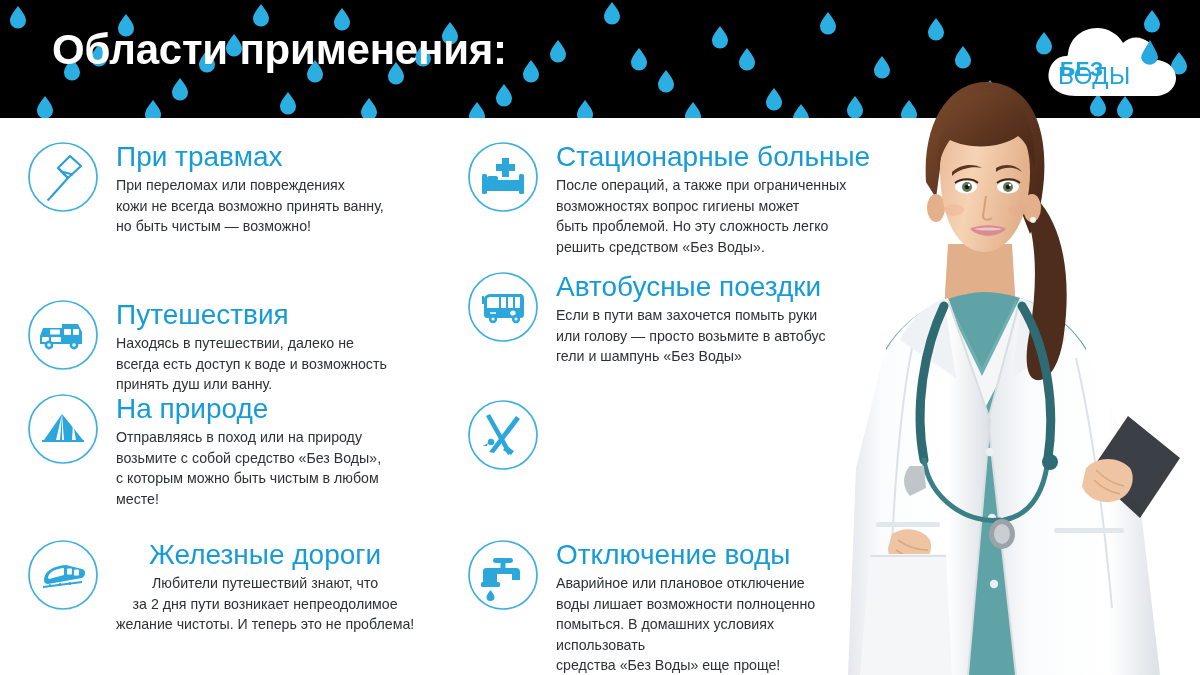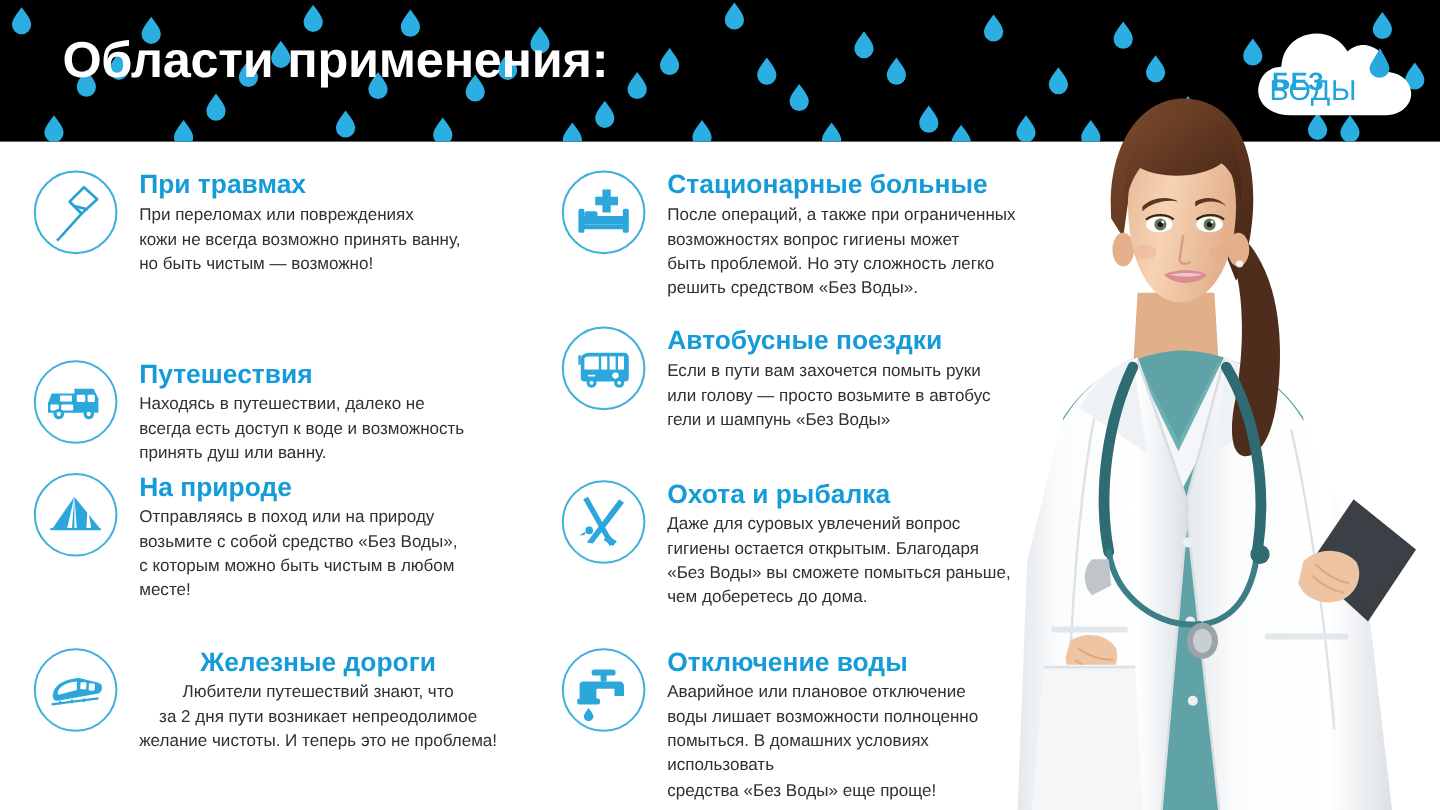--- a/index.html
+++ b/index.html
@@ -113,22 +113,22 @@
     flex: 0 0 auto;
     width: 74px;
     height: 74px;
     margin-right: 16px;
   }
   .icon-wrap svg { display: block; }
 
   .item-body { flex: 1 1 auto; padding-top: 2px; }
 
   .item-title {
-    font-size: 22px;
-    font-weight: bold;
+    font-size: 28px;
+    font-weight: normal;
     color: #169BD9;
     line-height: 1.05;
     margin-bottom: 4px;
     white-space: nowrap;
   }
 
   .item-desc {
     font-size: 14.2px;
     line-height: 1.44;
     color: #2E3133;
@@ -487,27 +487,20 @@
           <circle cx="37" cy="37" r="34" fill="none" stroke="#3FB0DD" stroke-width="1.7"></circle>
           <g fill="#2BA7DC">
             <path d="M50 18 L54 21 L28 55 L23 54 Z"></path>
             <path d="M20 18 L24 16 L42 48 L47 54 L42 57 L38 50 Z"></path>
             <path d="M40 48 L48 53 L45 57 L37 52 Z"></path>
             <circle cx="25" cy="44" r="3.2"></circle>
             <path d="M22 45 L17 48 L21 48 Z"></path>
           </g>
         </svg>
       </div>
-      <div class="item-body">
-        <div class="item-title">Охота и рыбалка</div>
-        <div class="item-desc">Даже для суровых увлечений вопрос
-гигиены остается открытым. Благодаря
-«Без Воды» вы сможете помыться раньше,
-чем доберетесь до дома.</div>
-      </div>
     </div>
 
     <div class="item" style="top:398px;">
       <div class="icon-wrap">
         <svg width="74" height="74" viewBox="0 0 74 74">
           <circle cx="37" cy="37" r="34" fill="none" stroke="#3FB0DD" stroke-width="1.7"></circle>
           <g fill="#2BA7DC">
             <rect x="27" y="20" width="20" height="5" rx="2.4"></rect>
             <rect x="34.5" y="24" width="5" height="6"></rect>
             <path d="M21 30 L50 30 C 53 30, 54 32, 54 34 L54 42 L46 42 L46 36 L31 36 L31 46 L20 46 C 18 46, 17 45, 17 43 L17 33 C 17 31, 18 30, 21 30 Z"></path>

